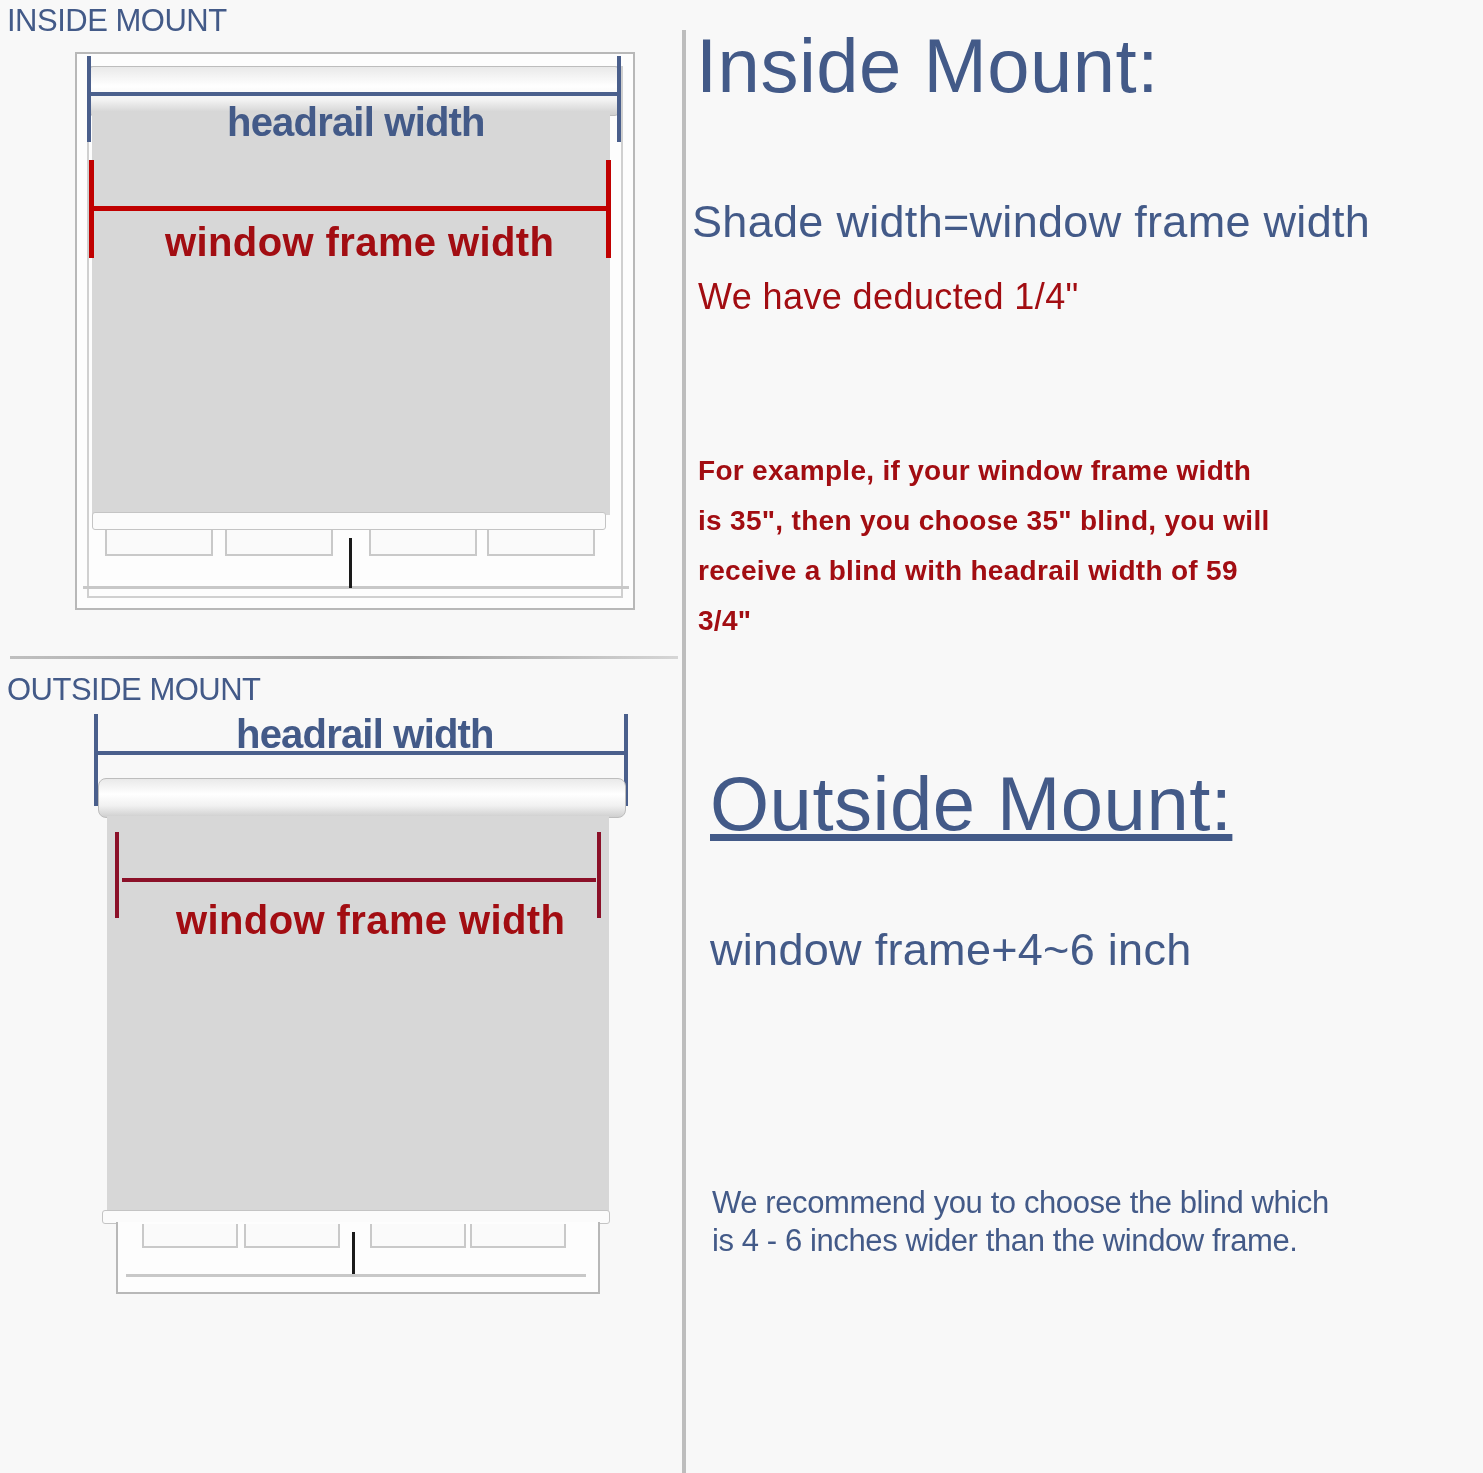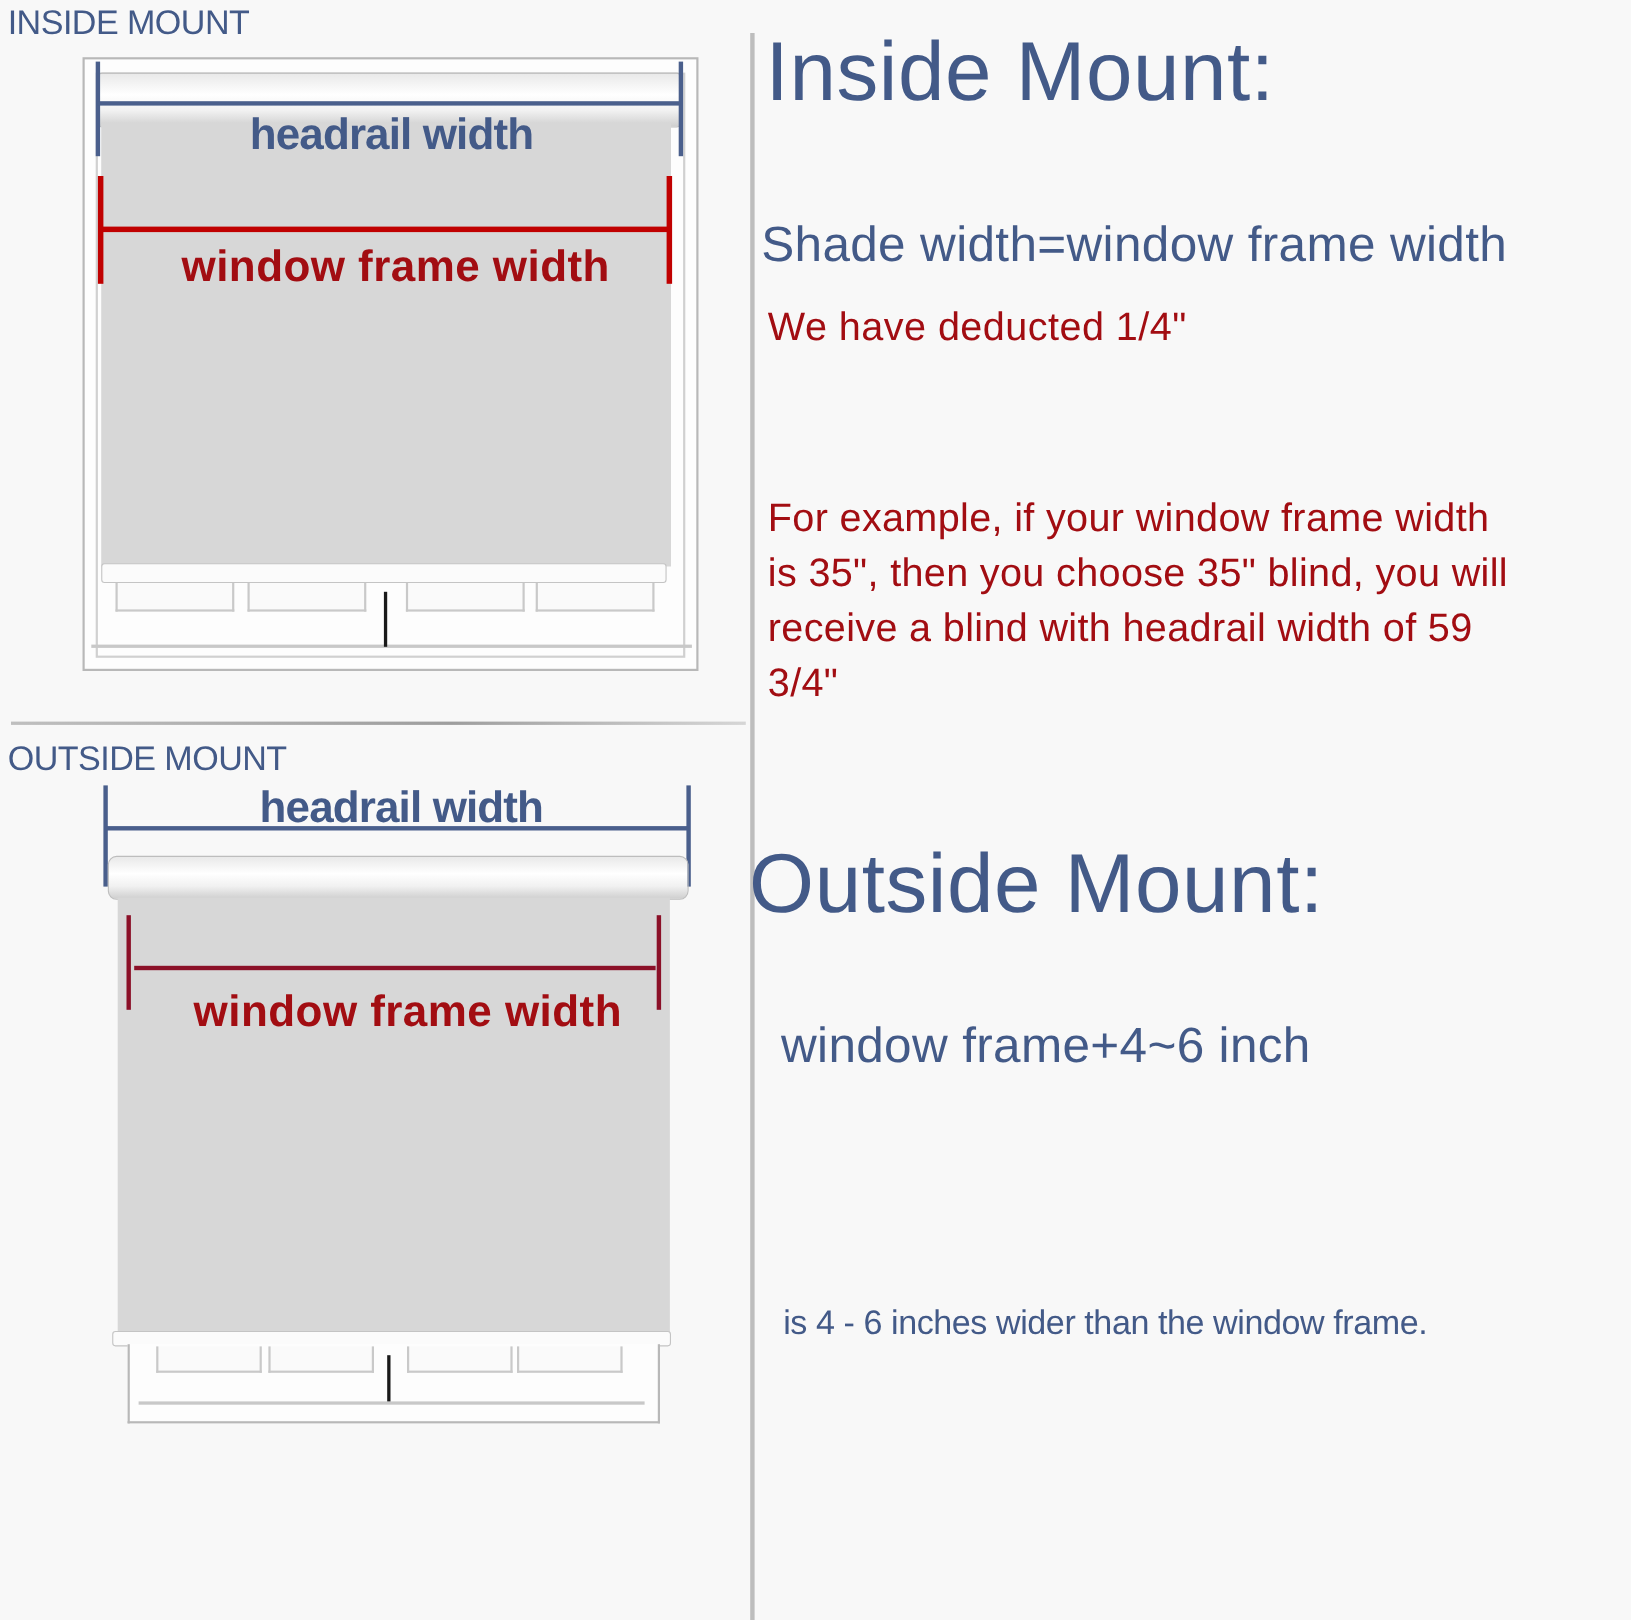--- a/index.html
+++ b/index.html
@@ -32,21 +32,21 @@
 
   .bline { background:#4a5f8c; }
   .rline { background:#c00000; }
   .rline2 { background:#8b1028; }
 
   .dim-label { white-space:nowrap;font-weight:bold; }
 
   .right-title { font-size:76px; white-space:nowrap; letter-spacing:0.5px; }
   .right-sub { font-size:45px; white-space:nowrap; letter-spacing:0.3px; }
   .right-red { font-size:36px; line-height:45px; white-space:nowrap; letter-spacing:0.4px; }
-  .right-red2 { font-size:36px; line-height:50px; white-space:nowrap; letter-spacing:0.3px; }
+  .right-red2 { font-size:28px; line-height:50px; white-space:nowrap; letter-spacing:0.3px;font-weight:bold; }
   .right-note { font-size:31px; line-height:38px; white-space:nowrap; letter-spacing:-0.4px; }
 </style>
 </head>
 <body>
 
 <div class="abs sec-label blue" style="left:7px;top:3px;">INSIDE MOUNT</div>
 
 <div class="abs" style="left:75px;top:52px;width:560px;height:560px;">
 
   <div class="abs frame" style="left:0;top:0;width:560px;height:558px;"></div>
@@ -117,21 +117,22 @@
   <div class="right-red red">We have deducted 1/4"</div>
 </div>
 
 <div class="abs" style="left:698px;top:446px;">
   <div class="right-red2 red">For example, if your window frame width</div>
   <div class="right-red2 red">is 35", then you choose 35" blind, you will</div>
   <div class="right-red2 red">receive a blind with headrail width of 59</div>
   <div class="right-red2 red">3/4"</div>
 </div>
 
-<div class="abs right-title blue" style="left:681px;top:760px;">Outside Mount:</div>
+<div class="abs right-title blue" style="left:710px;top:760px;text-decoration:underline;">Outside Mount:</div>
 
 <div class="abs" style="left:710px;top:922px;">
   <div class="right-sub blue" style="line-height:56px;">window frame+4~6 inch</div>
 </div>
 
 <div class="abs" style="left:712px;top:1184px;">
+  <div class="right-note blue">We recommend you to choose the blind which</div>
   <div class="right-note blue">is 4 - 6 inches wider than the window frame.</div>
 </div>
 
 </body></html>

